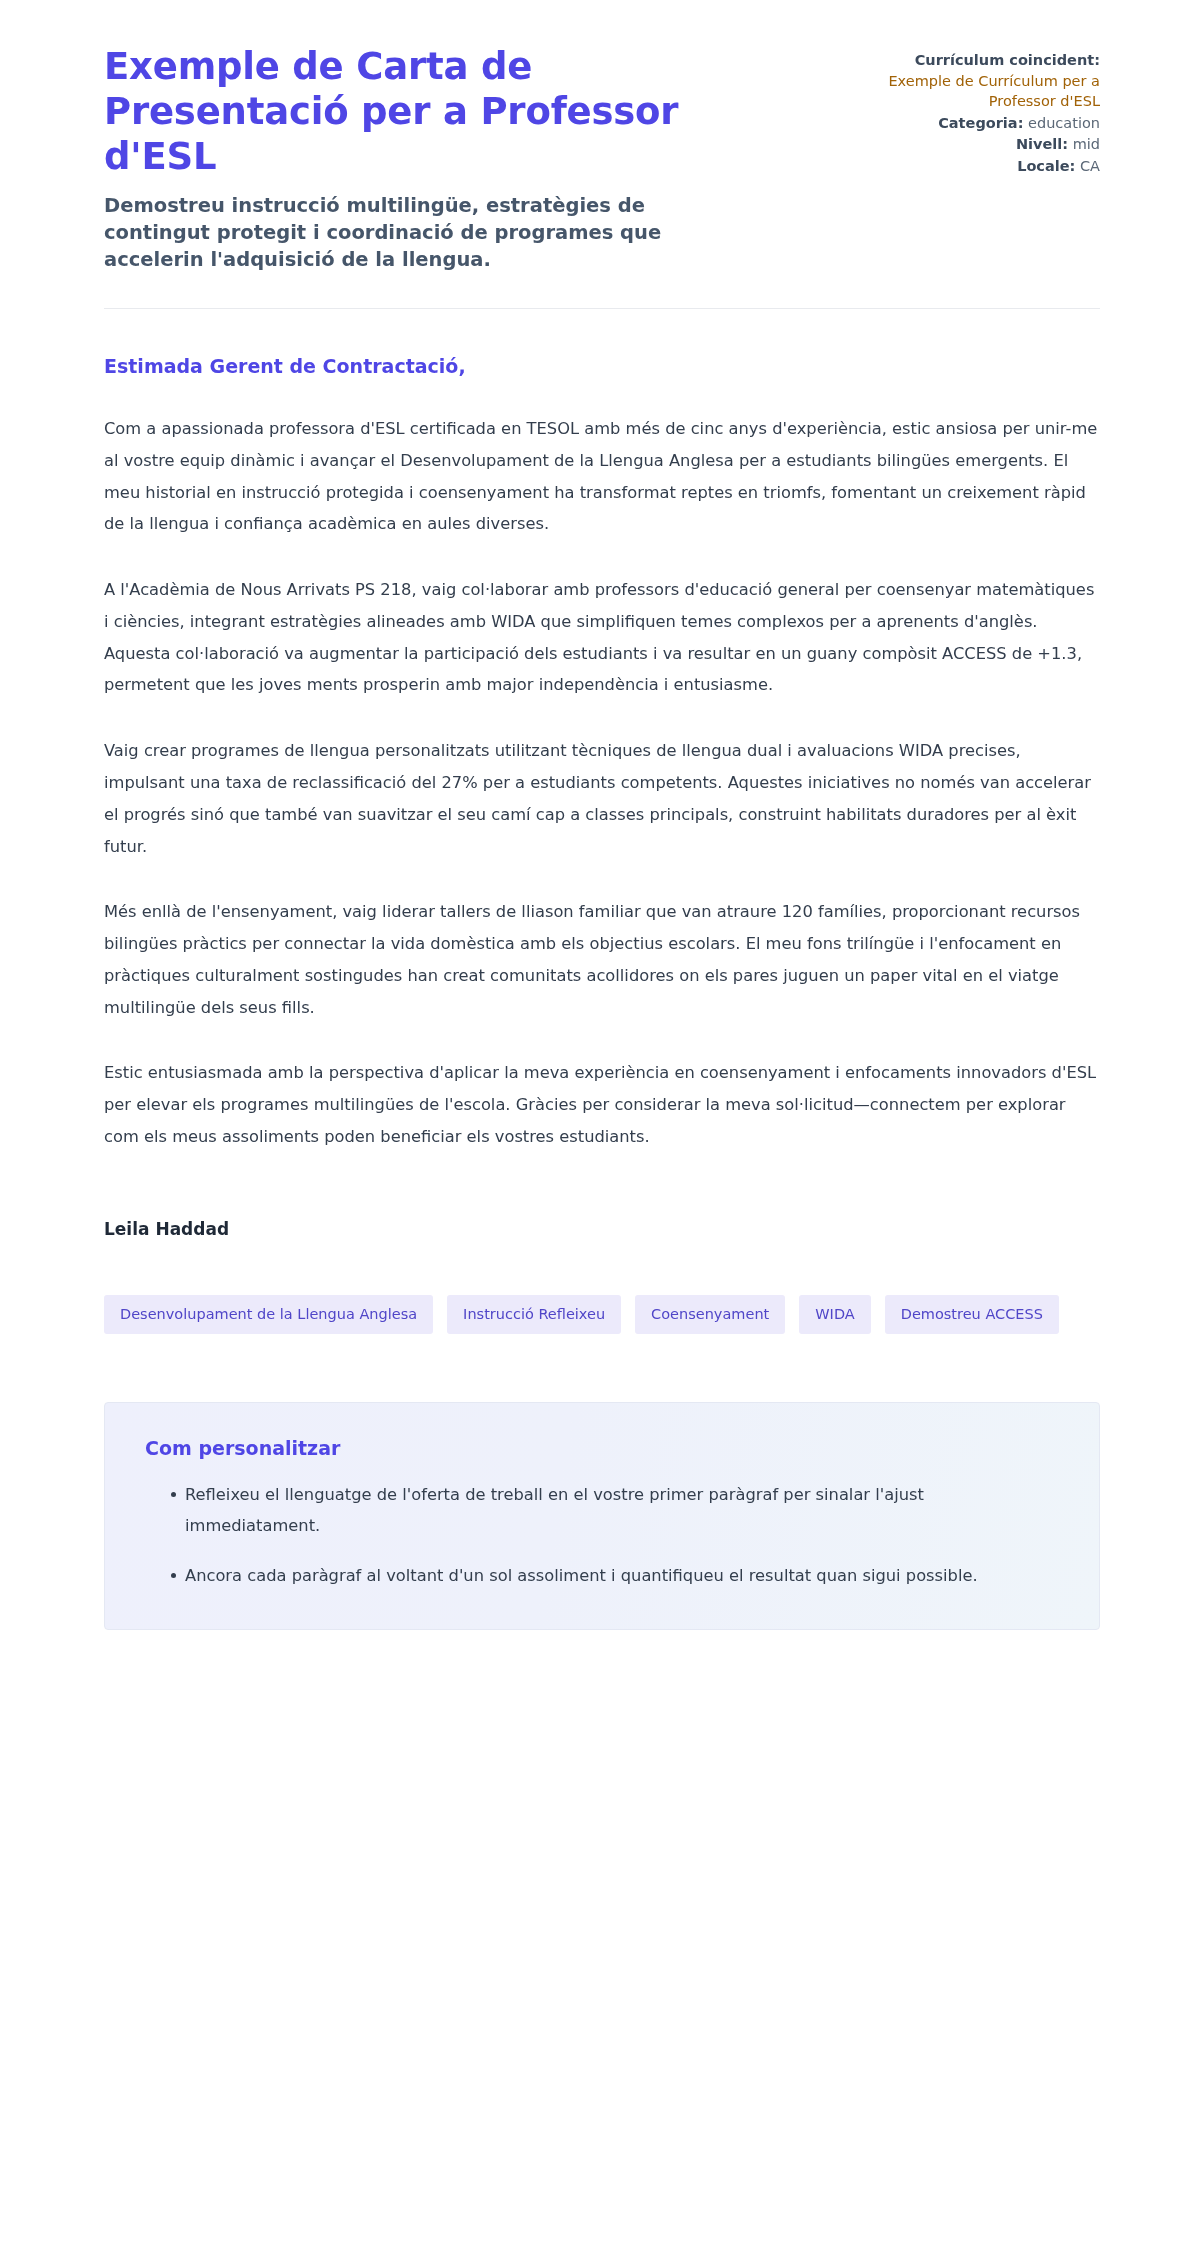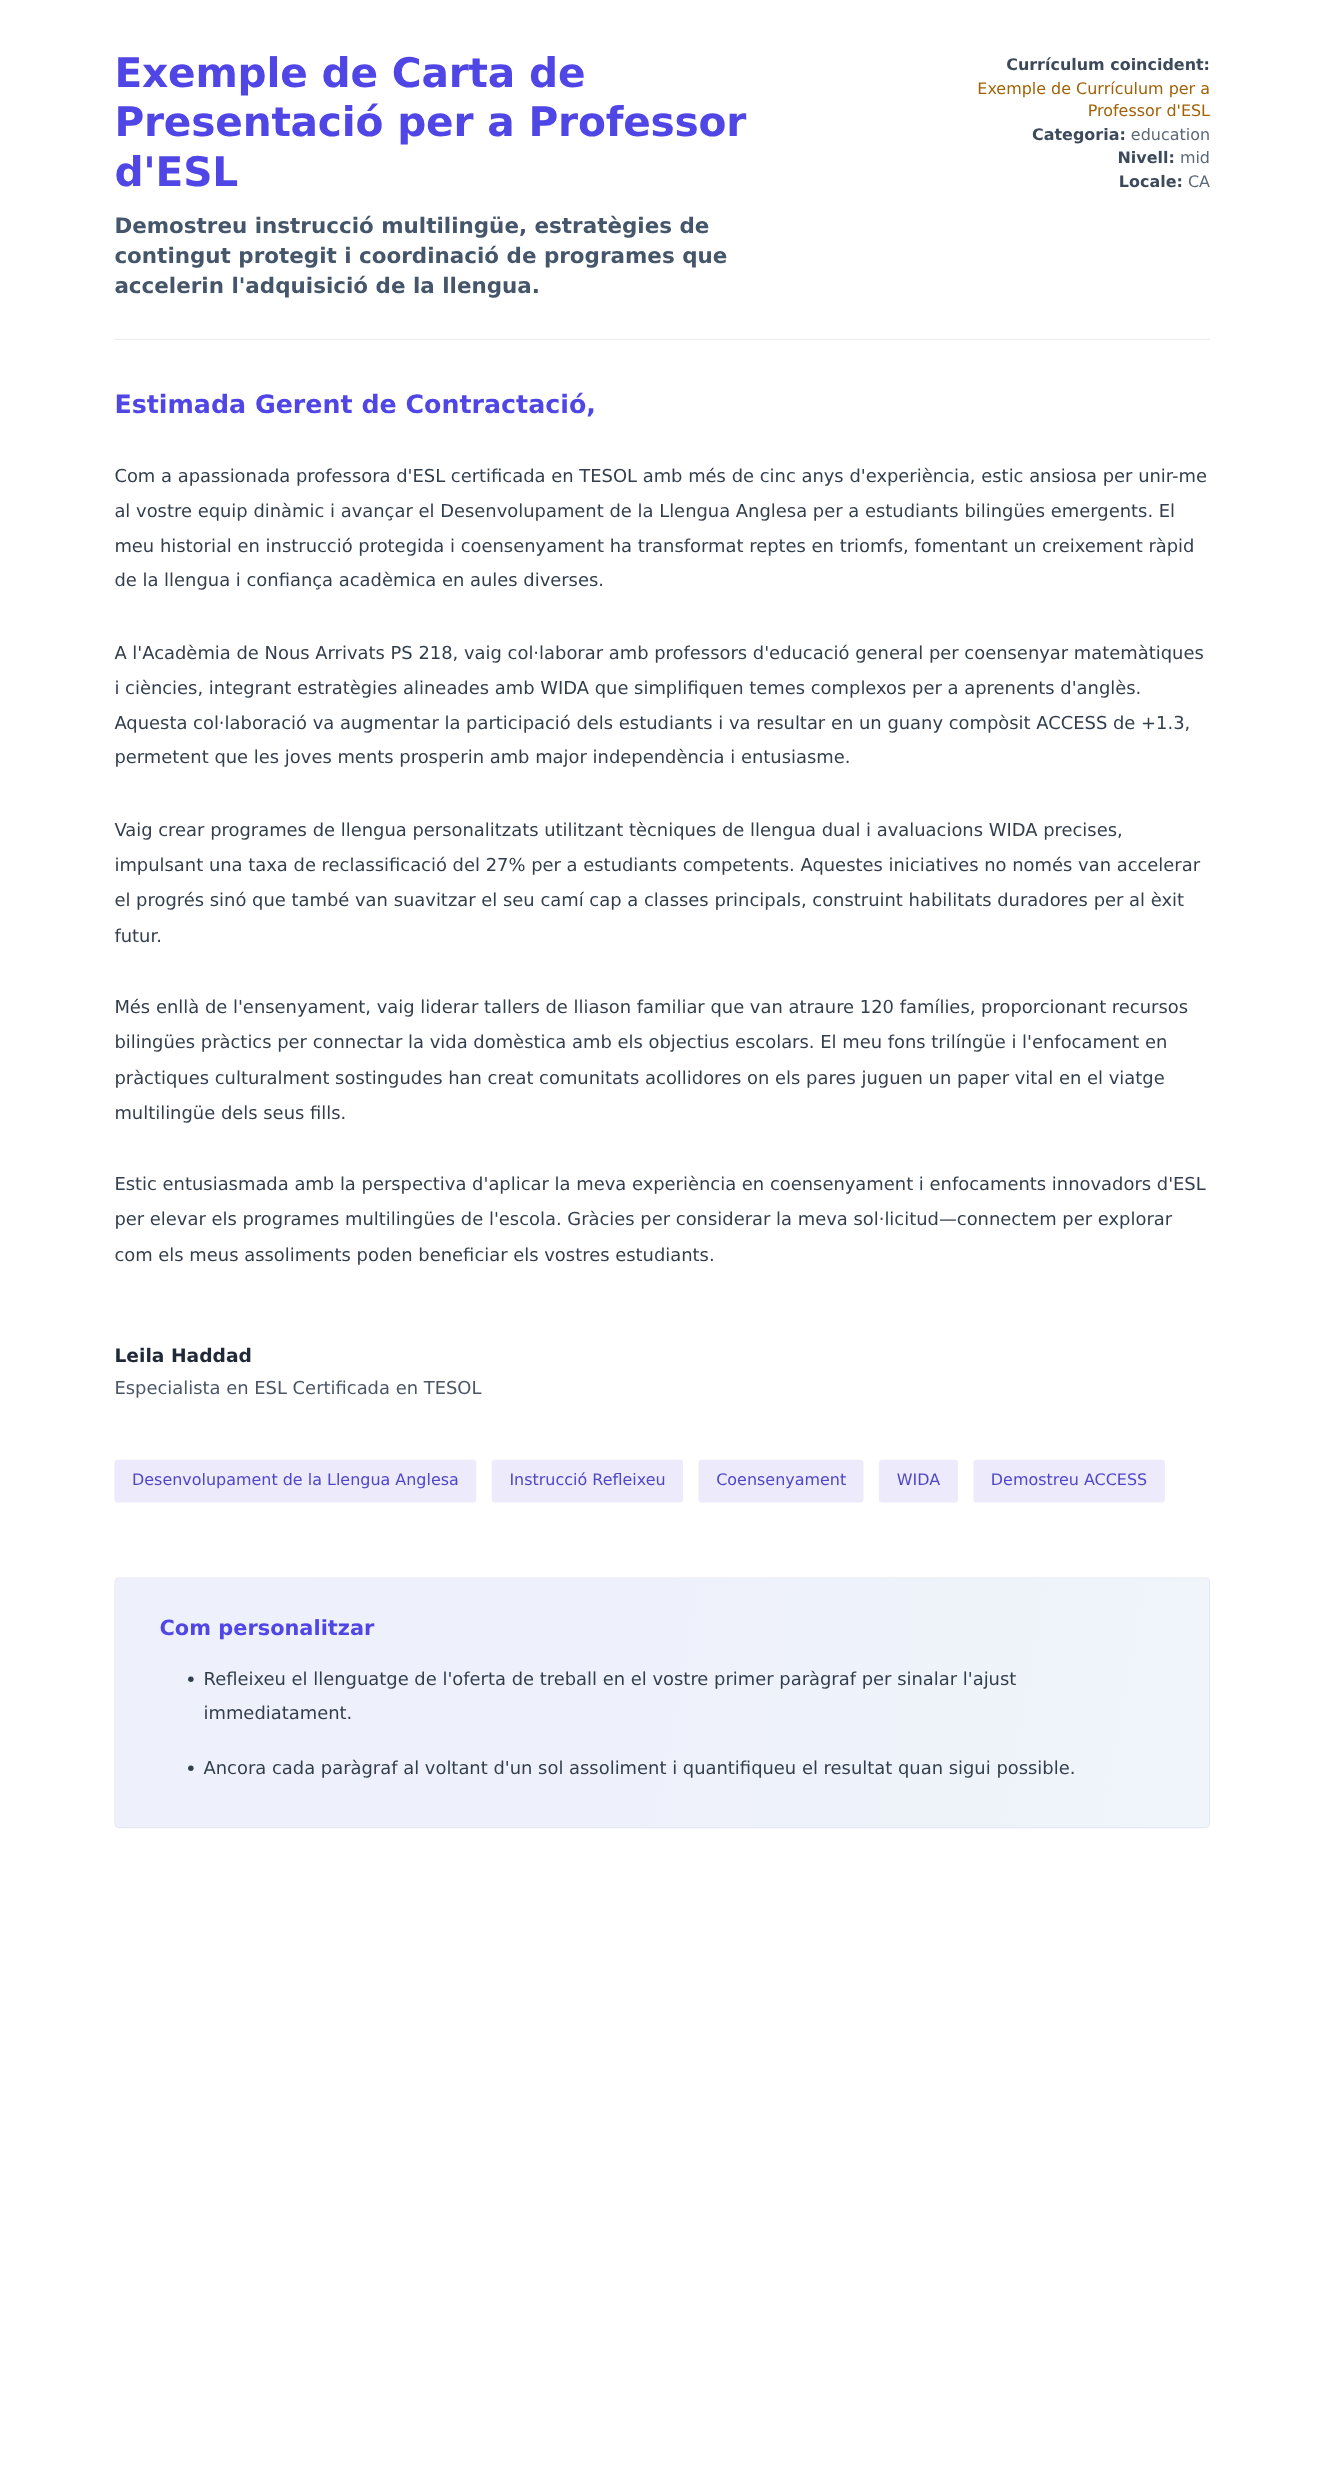--- a/index.html
+++ b/index.html
@@ -65,21 +65,21 @@
     height: 1px;
     background: #e8eaee;
     margin: 34px 0 0 0;
     border: 0;
   }
 
   
   .letter { padding-top: 46px; }
 
   .salutation {
-    font-size: 23px;
+    font-size: 19px;
     font-weight: 700;
     color: #4f46e5;
     margin: 0 0 36px 0;
   }
 
   .para {
     font-size: 16.3px;
     line-height: 1.95;
     color: #333e4d;
     margin: 0 0 34px 0;
@@ -198,21 +198,20 @@
     <p class="salutation">Estimada Gerent de Contractació,</p>
 
     <p class="para">Com a apassionada professora d'ESL certificada en TESOL amb més de cinc anys d'experiència, estic ansiosa per unir-me al vostre equip dinàmic i avançar el Desenvolupament de la Llengua Anglesa per a estudiants bilingües emergents. El meu historial en instrucció protegida i coensenyament ha transformat reptes en triomfs, fomentant un creixement ràpid de la llengua i confiança acadèmica en aules diverses.</p>
     <p class="para">A l'Acadèmia de Nous Arrivats PS 218, vaig col·laborar amb professors d'educació general per coensenyar matemàtiques i ciències, integrant estratègies alineades amb WIDA que simplifiquen temes complexos per a aprenents d'anglès. Aquesta col·laboració va augmentar la participació dels estudiants i va resultar en un guany compòsit ACCESS de +1.3, permetent que les joves ments prosperin amb major independència i entusiasme.</p>
     <p class="para">Vaig crear programes de llengua personalitzats utilitzant tècniques de llengua dual i avaluacions WIDA precises, impulsant una taxa de reclassificació del 27% per a estudiants competents. Aquestes iniciatives no només van accelerar el progrés sinó que també van suavitzar el seu camí cap a classes principals, construint habilitats duradores per al èxit futur.</p>
     <p class="para">Més enllà de l'ensenyament, vaig liderar tallers de lliason familiar que van atraure 120 famílies, proporcionant recursos bilingües pràctics per connectar la vida domèstica amb els objectius escolars. El meu fons trilíngüe i l'enfocament en pràctiques culturalment sostingudes han creat comunitats acollidores on els pares juguen un paper vital en el viatge multilingüe dels seus fills.</p>
     <p class="para">Estic entusiasmada amb la perspectiva d'aplicar la meva experiència en coensenyament i enfocaments innovadors d'ESL per elevar els programes multilingües de l'escola. Gràcies per considerar la meva sol·licitud—connectem per explorar com els meus assoliments poden beneficiar els vostres estudiants.</p>
 
     <div class="signature">
       <p class="sign-name">Leila Haddad</p>
-      <p class="sign-role">Especialista en ESL Certificada en TESOL</p>
     </div>
 
     <div class="tags">
       <span class="tag">Desenvolupament de la Llengua Anglesa</span>
       <span class="tag">Instrucció Refleixeu</span>
       <span class="tag">Coensenyament</span>
       <span class="tag">WIDA</span>
       <span class="tag">Demostreu ACCESS</span>
     </div>
 

